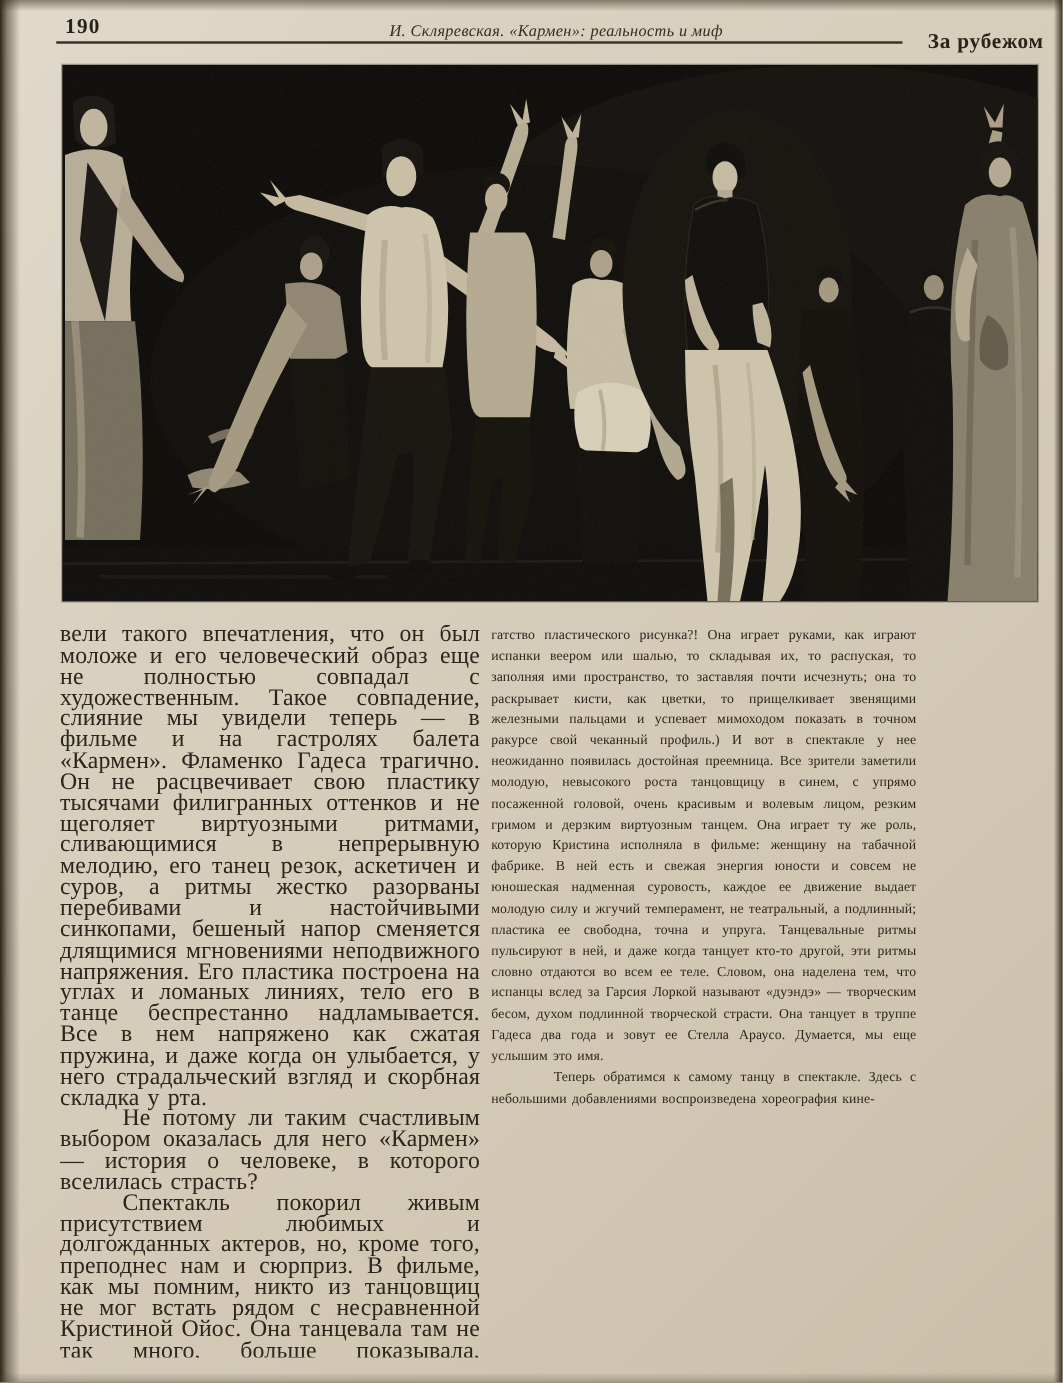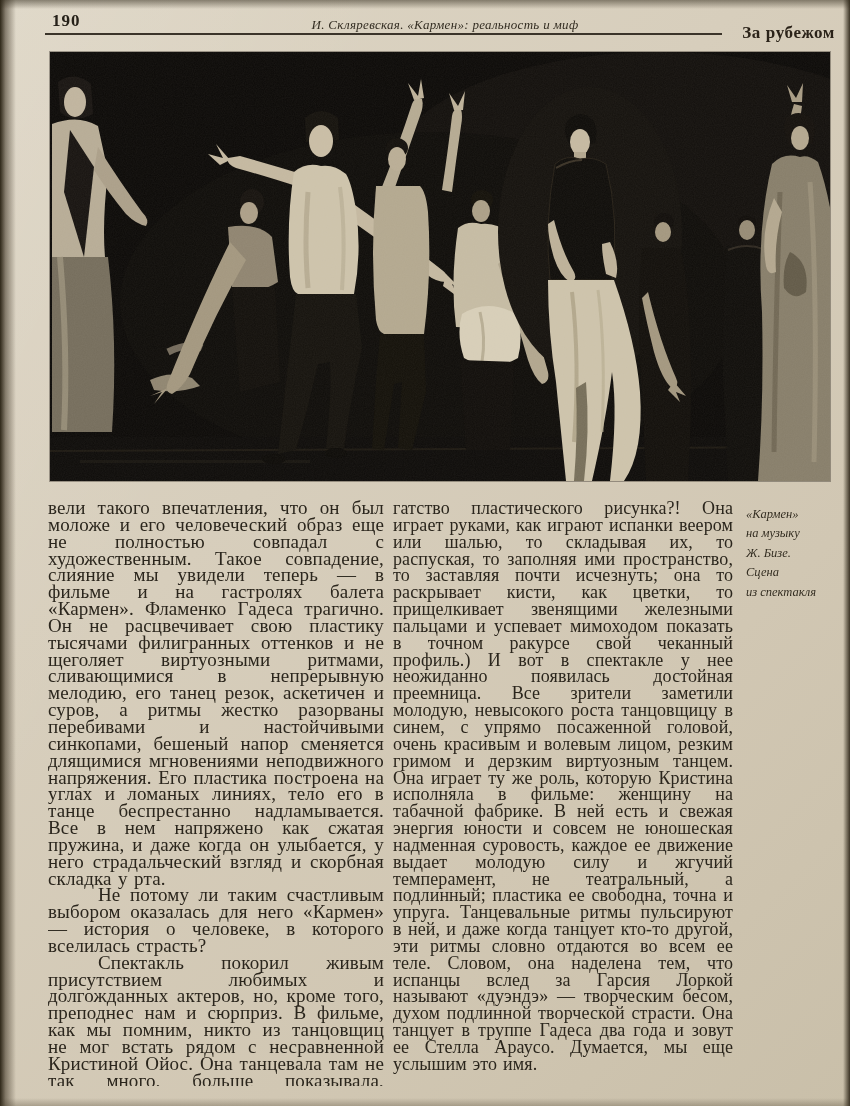--- a/index.html
+++ b/index.html
@@ -41,21 +41,21 @@
   .caption{position:absolute;left:746px;top:505px;width:92px;
     font-style:italic;font-size:12.5px;line-height:19.4px;color:#332d21;}
   .caption span{display:block;}
 
   .col{position:absolute;top:500px;height:586px;overflow:hidden;
     text-align:justify;color:#2b261d;}
   .col p{margin:0;padding:0;}
   .col p.indent{text-indent:50px;}
   .col-left{left:48px;width:336px;font-size:19px;line-height:16.85px;
     letter-spacing:0.15px;word-spacing:1.5px;}
-  .col-right{left:393px;width:340px;font-size:18px;line-height:16.85px;
+  .col-right{left:393px;width:340px;font-size:11px;line-height:16.85px;
     letter-spacing:0.1px;word-spacing:1.3px;}
 </style>
 </head>
 <body>
 
 <div class="page">
   <div class="edge-left"></div>
   <div class="edge-right"></div>
   <div class="edge-top"></div>
   <div class="edge-bottom"></div>
@@ -178,30 +178,24 @@
         <path d="M730,140 Q726,250 724,400" stroke="#6b6350" stroke-width="5" fill="none" opacity="0.8"></path>
         <path d="M760,130 Q768,240 764,410" stroke="#9c927c" stroke-width="5" fill="none" opacity="0.8"></path>
         <path d="M724,146 Q710,180 716,214 Q718,224 726,220 Q724,190 732,160 Z" fill="#b3a78f"></path>
         <path d="M740,200 Q760,210 756,240 Q744,250 734,236 Q732,214 740,200 Z" fill="#5e5745" opacity="0.9"></path>
       </g>
 
       <rect width="780" height="429" filter="url(#grain)"></rect>
     </svg>
   </div>
 
-  <div class="caption">
-    <span>«Кармен»</span>
-    <span>на музыку</span>
-    <span>Ж. Бизе.</span>
-    <span>Сцена</span>
-    <span>из спектакля</span>
-  </div>
 
   <div class="col col-left">
     <p>вели такого впечатления, что он был моложе и его человеческий образ еще не полностью совпадал с художественным. Такое совпадение, слияние мы увидели теперь — в фильме и на гастролях балета «Кармен». Фламенко Гадеса трагично. Он не расцвечивает свою пластику тысячами филигранных оттенков и не щеголяет виртуозными ритмами, сливающимися в непрерывную мелодию, его танец резок, аскетичен и суров, а ритмы жестко разорваны перебивами и настойчивыми синкопами, бешеный напор сменяется длящимися мгновениями неподвижного напряжения. Его пластика построена на углах и ломаных линиях, тело его в танце беспрестанно надламывается. Все в нем напряжено как сжатая пружина, и даже когда он улыбается, у него страдальческий взгляд и скорбная складка у рта.</p>
     <p class="indent">Не потому ли таким счастливым выбором оказалась для него «Кармен» — история о человеке, в которого вселилась страсть?</p>
     <p class="indent">Спектакль покорил живым присутствием любимых и долгожданных актеров, но, кроме того, преподнес нам и сюрприз. В фильме, как мы помним, никто из танцовщиц не мог встать рядом с несравненной Кристиной Ойос. Она танцевала там не так много, больше показывала, репетируя с другими, но каждый ее показ становился маленьким шедевром. (Как две человеческие руки могли создать такое бо-</p>
   </div>
 
   <div class="col col-right">
     <p>гатство пластического рисунка?! Она играет руками, как играют испанки веером или шалью, то складывая их, то распуская, то заполняя ими пространство, то заставляя почти исчезнуть; она то раскрывает кисти, как цветки, то прищелкивает звенящими железными пальцами и успевает мимоходом показать в точном ракурсе свой чеканный профиль.) И вот в спектакле у нее неожиданно появилась достойная преемница. Все зрители заметили молодую, невысокого роста танцовщицу в синем, с упрямо посаженной головой, очень красивым и волевым лицом, резким гримом и дерзким виртуозным танцем. Она играет ту же роль, которую Кристина исполняла в фильме: женщину на табачной фабрике. В ней есть и свежая энергия юности и совсем не юношеская надменная суровость, каждое ее движение выдает молодую силу и жгучий темперамент, не театральный, а подлинный; пластика ее свободна, точна и упруга. Танцевальные ритмы пульсируют в ней, и даже когда танцует кто-то другой, эти ритмы словно отдаются во всем ее теле. Словом, она наделена тем, что испанцы вслед за Гарсия Лоркой называют «дуэндэ» — творческим бесом, духом подлинной творческой страсти. Она танцует в труппе Гадеса два года и зовут ее Стелла Араусо. Думается, мы еще услышим это имя.</p>
+    <p class="indent">Теперь обратимся к самому танцу в спектакле. Здесь с небольшими добавлениями воспроизведена хореография кине-</p>
   </div>
 </div>
 
 </body></html>

